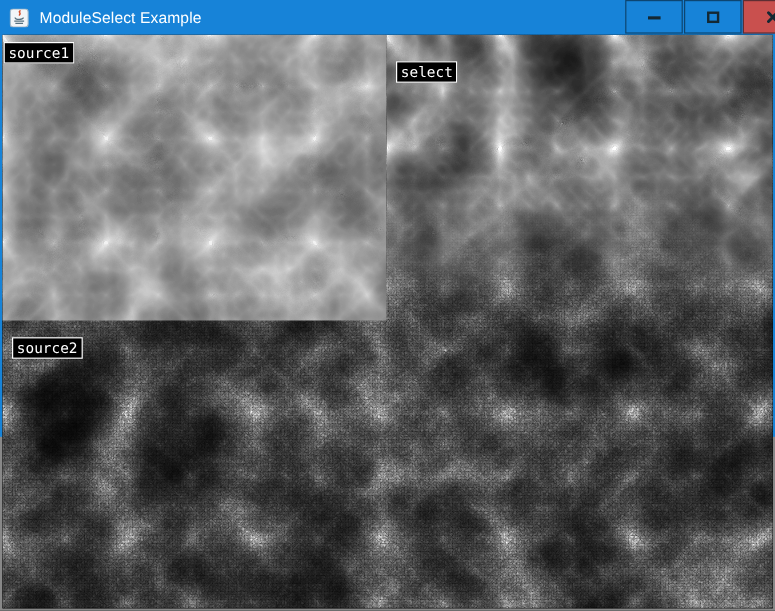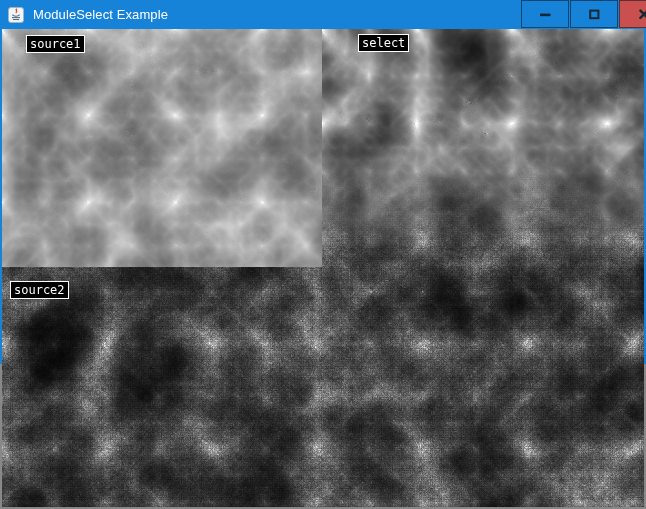--- a/index.html
+++ b/index.html
@@ -29,22 +29,22 @@
   .tex.bg{left:0;top:0;z-index:0;}
   .tex.sel{left:320px;top:0;z-index:1;}
   .tex.s1{left:0;top:0;z-index:2;}
 
   
   .img-label{position:absolute;z-index:5;
     font-family:"DejaVu Sans Mono","Liberation Mono",monospace;
     font-size:12px;line-height:16px;
     color:var(--label-text,#fff);background:var(--label-bg,#000);
     border:1px solid var(--label-border,#fff);padding:0 3px;}
-  .lbl-s1{left:24px;top:6px;}
-  .lbl-sel{left:328px;top:5px;margin-left:28px;}
+  .lbl-s1{left:1px;top:6px;}
+  .lbl-sel{left:328px;top:22px;}
   .lbl-s2{left:8px;top:252px;}
 </style>
 </head>
 <body>
 
 <div class="window">
 
   <div class="titlebar">
     <svg class="app-icon" width="16" height="16" viewBox="0 0 16 16">
       <rect x="0.5" y="0.5" width="15" height="15" rx="2.5" fill="#f2f5f8" stroke="#9fb6c8" stroke-width="1"></rect>

